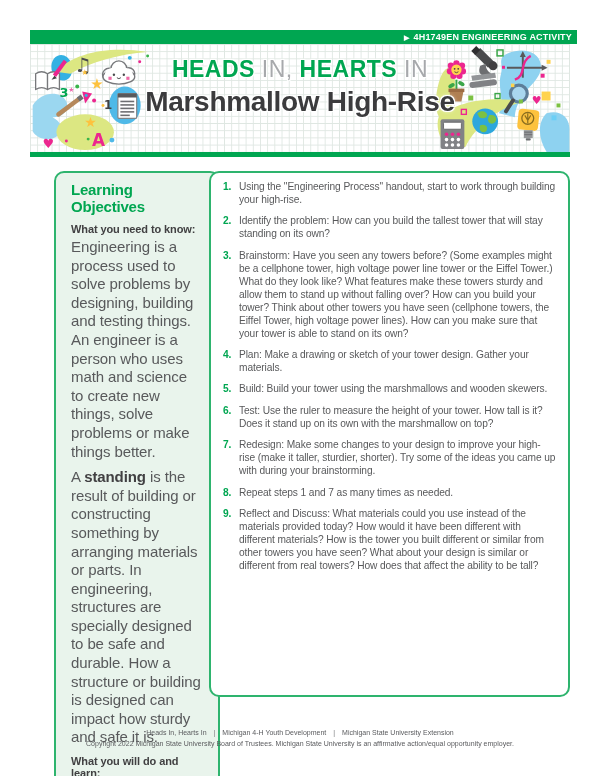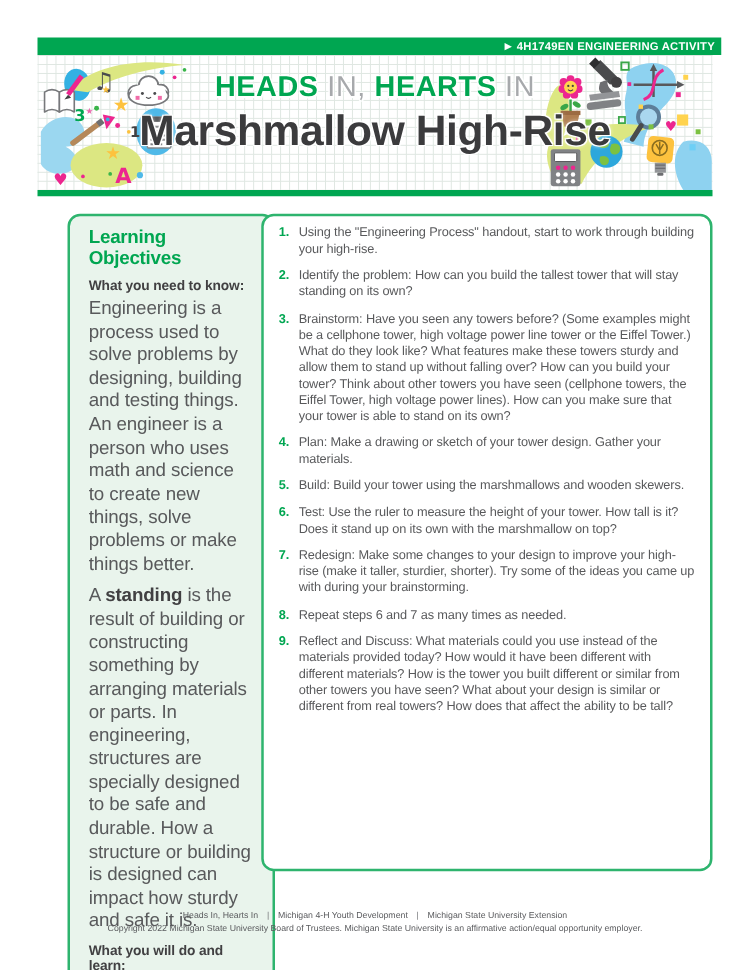--- a/index.html
+++ b/index.html
@@ -19,21 +19,21 @@
           background-size:7.2px 7.2px;overflow:hidden;}
   .header-rule{position:absolute;left:30px;top:152px;width:540px;height:5px;background:#00a651;}
   .doodles-left{position:absolute;left:0;top:0;}
   .doodles-right{position:absolute;right:0;top:0;}
   .header-text{position:absolute;left:0;top:0;width:100%;height:100%;display:flex;
                flex-direction:column;align-items:center;justify-content:flex-start;
                text-align:center;pointer-events:none;}
   .halo{text-shadow:-1px -1px 0 #fff,1px -1px 0 #fff,-1px 1px 0 #fff,1px 1px 0 #fff,0 0 4px #fff;}
   .ht1{margin-top:12px;font-size:23px;font-weight:bold;letter-spacing:.5px;color:#00a651;}
   .ht1 .thin{color:#a7a9ac;font-weight:400;}
-  .ht2{margin-top:3px;font-size:34px;font-weight:bold;letter-spacing:-.3px;color:#3b3b3d;}
+  .ht2{margin-top:3px;font-size:28px;font-weight:bold;letter-spacing:-.3px;color:#3b3b3d;}
   .ht3{margin-top:4px;font-size:16px;font-weight:bold;color:#00a651;}
 
   
   .panel{position:absolute;border:2px solid #2eb46e;border-radius:10px;box-sizing:border-box;}
   .learning{left:31px;top:171px;width:166px;min-height:350px;background:#e9f4ec;padding:8px 15px 7px;margin-left:23px;}
   .instructions{left:209px;top:171px;width:361px;height:526px;background:#fff;padding:8px 12px;overflow:hidden;}
   .panel-title{font-size:15px;font-weight:bold;color:#00a651;letter-spacing:-.2px;margin:0 0 6px;}
   .learning h3{font-size:11px;font-weight:bold;color:#414042;margin:8px 0 3px;letter-spacing:-.1px;}
   .learning p{font-size:15px;line-height:1.24;letter-spacing:-.1px;margin:0 0 7px;color:#58595b;}
   .learning p b{color:#414042;}
@@ -261,21 +261,21 @@
     <div class="item">
         <span class="num">6.</span>
         <span>Test: Use the ruler to measure the height of your tower. How tall is it? Does it stand up on its own with the marshmallow on top?</span>
       </div>
     <div class="item">
         <span class="num">7.</span>
         <span>Redesign: Make some changes to your design to improve your high-rise (make it taller, sturdier, shorter). Try some of the ideas you came up with during your brainstorming.</span>
       </div>
     <div class="item">
         <span class="num">8.</span>
-        <span>Repeat steps 6 and 7 as many times as needed.</span>
+        <span>Repeat steps 1 and 7 as many times as needed.</span>
       </div>
     <div class="item">
         <span class="num">9.</span>
         <span>Reflect and Discuss: What materials could you use instead of the materials provided today? How would it have been different with different materials? How is the tower you built different or similar from other towers you have seen? What about your design is similar or different from real towers? How does that affect the ability to be tall?</span>
       </div>
   </section>
 
   <footer class="footer">
     <div>
       <span>Heads In, Hearts In</span><span class="pipe">|</span><span>Michigan 4-H Youth Development</span><span class="pipe">|</span><span>Michigan State University Extension</span>

